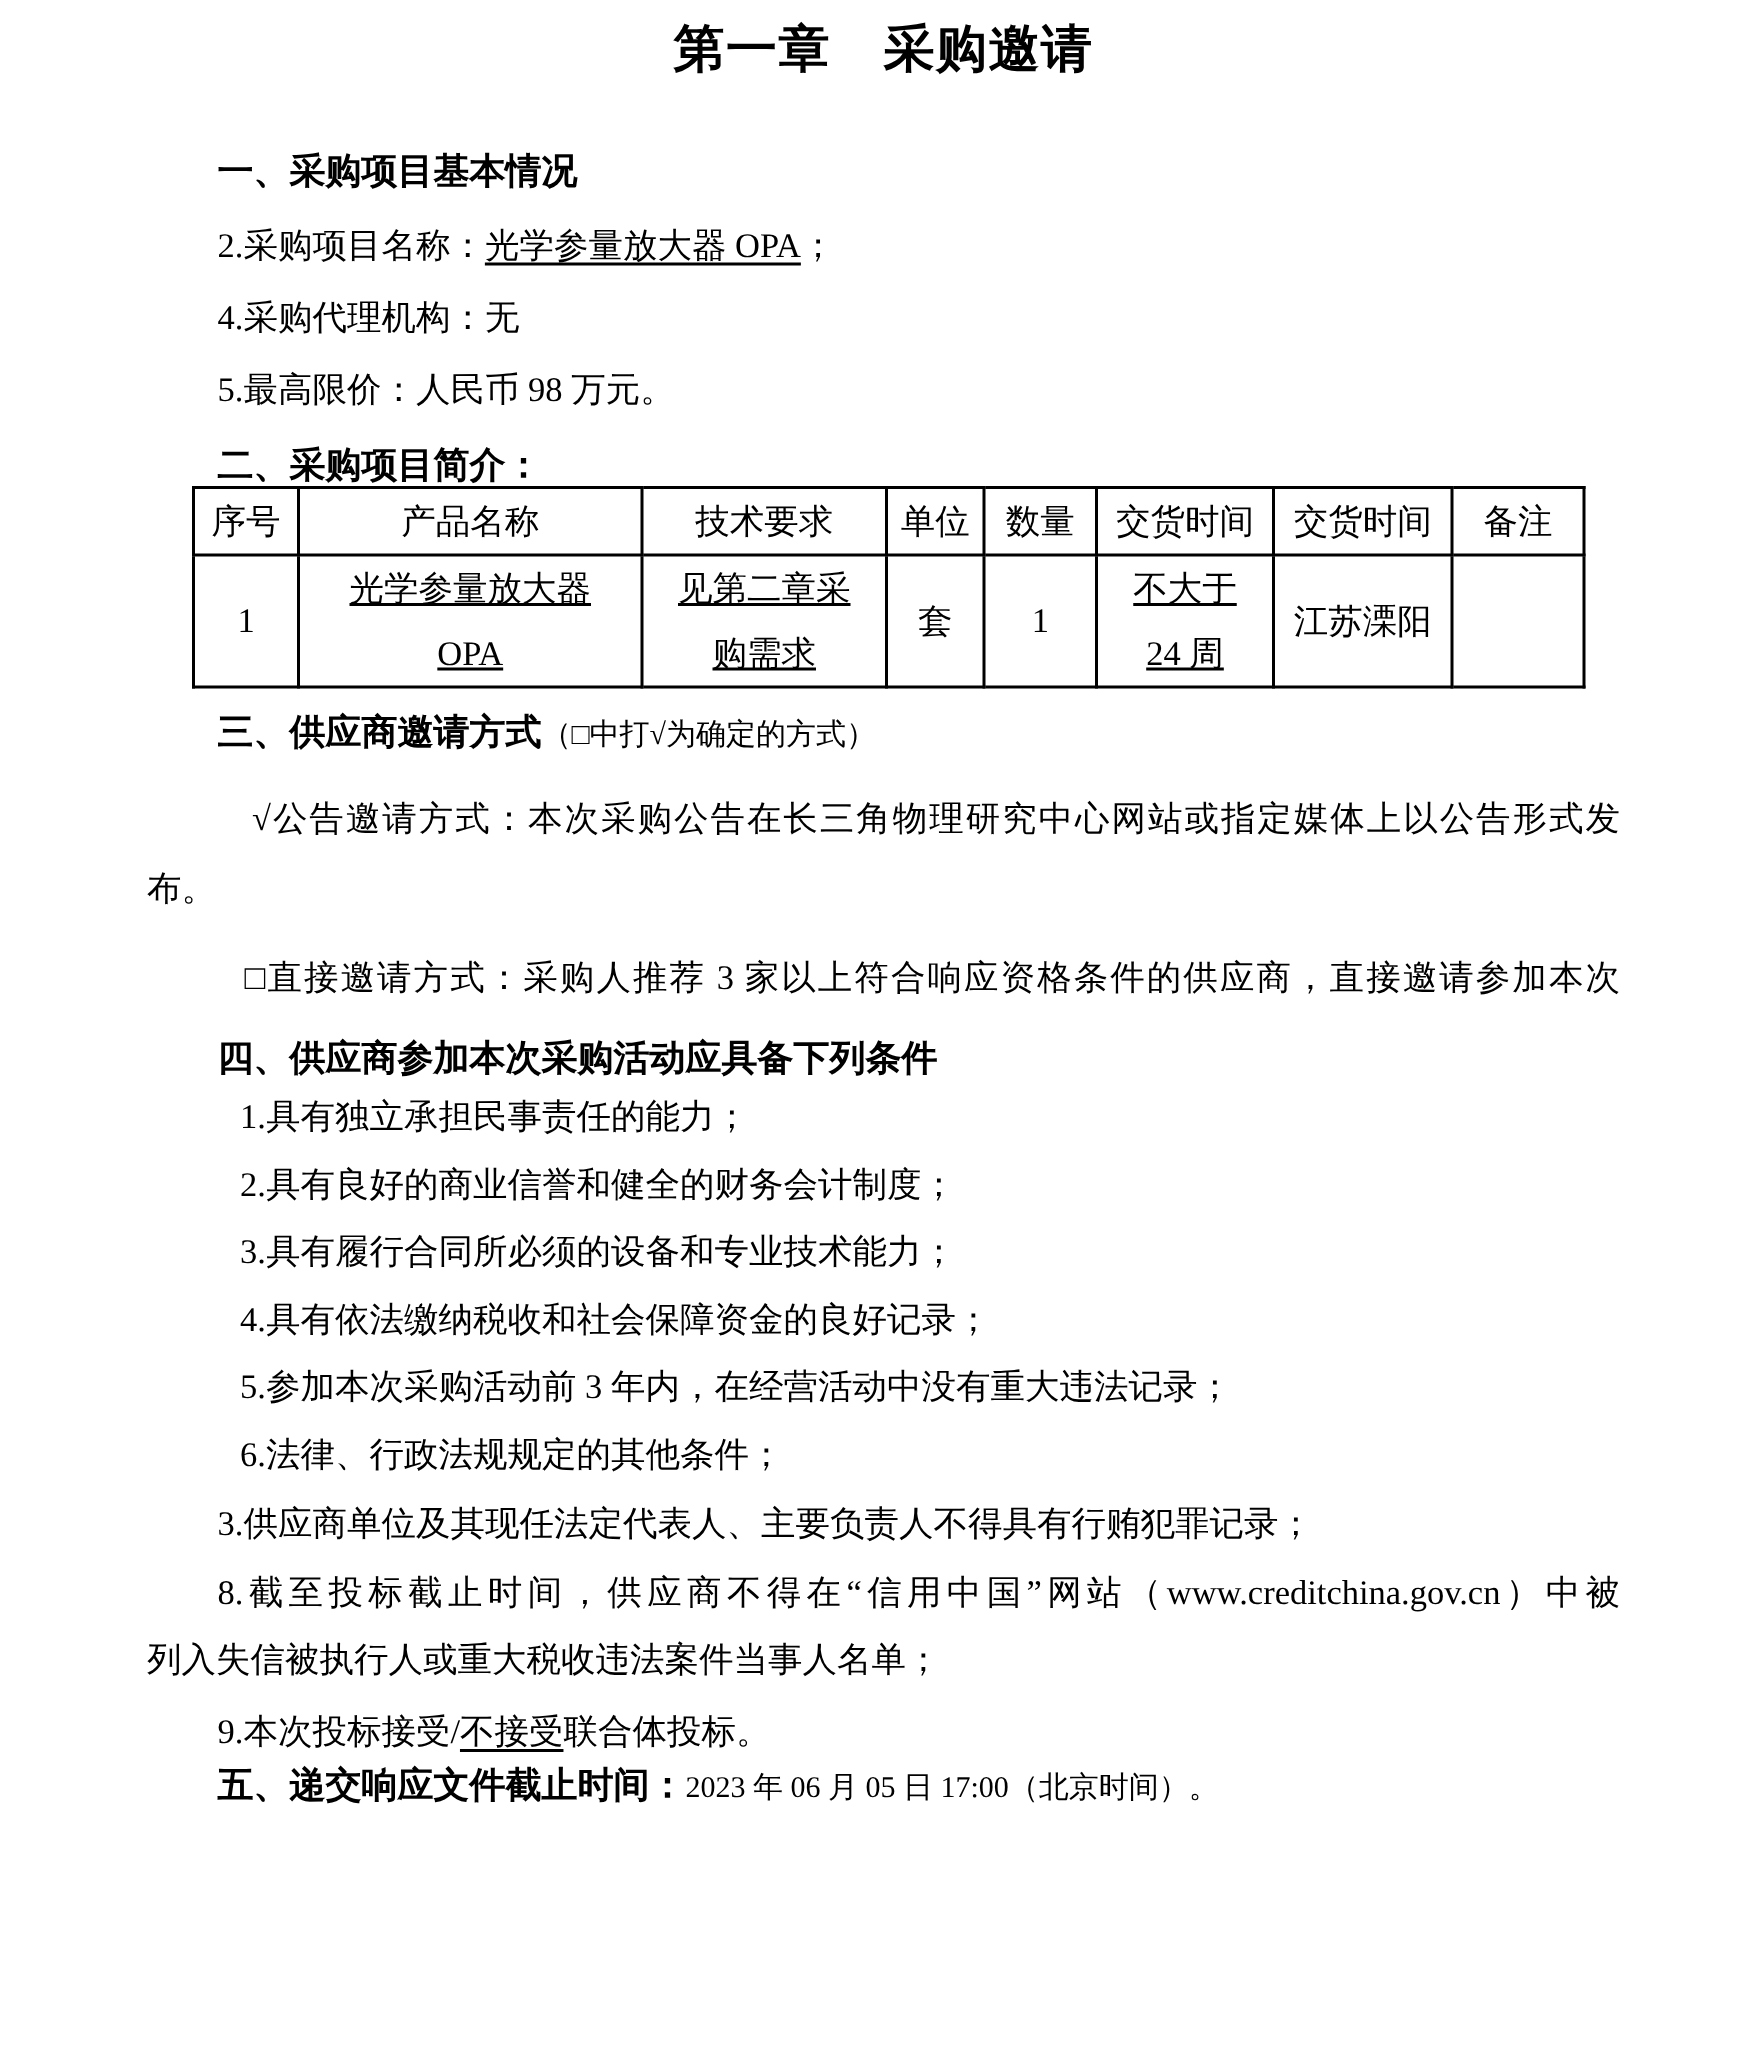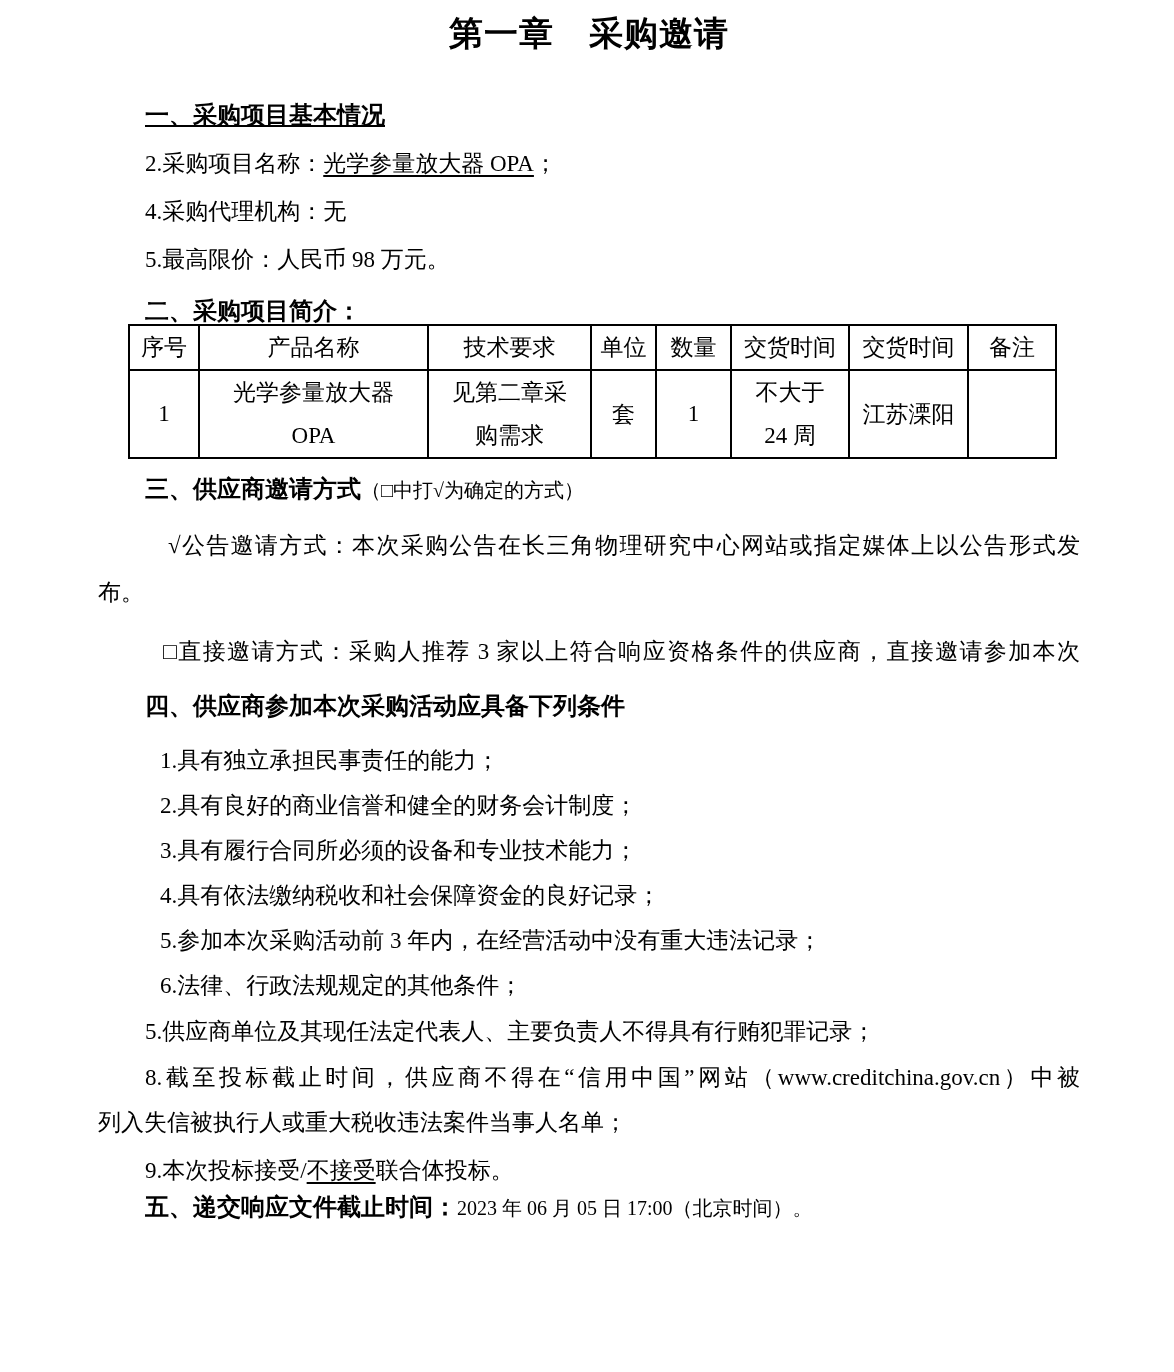--- a/index.html
+++ b/index.html
@@ -45,31 +45,31 @@
 
   .ind47 { padding-left: 47px; }
   .ind62 { padding-left: 62px; }
   .ind65 { padding-left: 65px; }
   .ind70 { padding-left: 70px; }
 
   .fill { text-align: justify; text-align-last: justify; }
 
   .u { text-decoration: underline; text-underline-offset: 4px; }
 
-  .h1 { margin-top: 46px; text-decoration: underline; }
+  .h1 { margin-top: 46px; }
   .mt-item1 { margin-top: 24px; }
   .mt-item  { margin-top: 24px; }
   .h2 { margin-top: 26px; }
   .h3 { margin-top: 17px; }
   .p1l1 { margin-top: 31px; }
   .p1l2 { margin-top: 23px; }
   .p2l1 { margin-top: 35px; }
   .p2l2 { margin-top: 22px; }
   .h4 { margin-top: 29px; }
-  .s4i1 { margin-top: 30px; }
+  .s4i1 { margin-top: 14px; }
   .s4i  { margin-top: 21px; }
   .s4i7 { margin-top: 22px; }
   .i8l1 { margin-top: 22px; }
   .i8l2 { margin-top: 21px; }
   .i9   { margin-top: 24px; }
   .h5 { margin-top: 11px; }
 
   table.buy-table {
     border-collapse: collapse;
     table-layout: fixed;
@@ -81,21 +81,21 @@
   .buy-table td {
     border: 2px solid #000000;
     text-align: center;
     vertical-align: middle;
     font-size: 23px;
     padding: 0;
     overflow: hidden;
   }
   .buy-table tr.thead td { height: 45px; line-height: 26px; }
   .buy-table tr.tdata td { height: 86px; }
-  .cell2 div { line-height: 43px; }
+  .cell2 div { line-height: 43px; text-decoration: underline; }
 </style>
 </head>
 <body>
 
 <div class="page">
 
   <h1 class="doc-title">第一章　采购邀请</h1>
 
   <p class="h h1 ind47">一、采购项目基本情况</p>
   <p class="p mt-item ind47"><span>2.采购项目名称：</span><span class="u">光学参量放大器 OPA</span><span>；</span></p>
@@ -155,20 +155,20 @@
 
   <p class="p p2l1 ind65 fill">□直接邀请方式：采购人推荐 3 家以上符合响应资格条件的供应商，直接邀请参加本次</p>
 
   <p class="h h4 ind47">四、供应商参加本次采购活动应具备下列条件</p>
   <p class="p s4i1 ind62">1.具有独立承担民事责任的能力；</p>
   <p class="p s4i ind62">2.具有良好的商业信誉和健全的财务会计制度；</p>
   <p class="p s4i ind62">3.具有履行合同所必须的设备和专业技术能力；</p>
   <p class="p s4i ind62">4.具有依法缴纳税收和社会保障资金的良好记录；</p>
   <p class="p s4i ind62">5.参加本次采购活动前 3 年内，在经营活动中没有重大违法记录；</p>
   <p class="p s4i ind62">6.法律、行政法规规定的其他条件；</p>
-  <p class="p s4i7 ind47">5.供应商单位及其现任法定代表人、主要负责人不得具有行贿犯罪记录；</p>
+  <p class="p s4i7 ind47">3.供应商单位及其现任法定代表人、主要负责人不得具有行贿犯罪记录；</p>
   <p class="p i8l1 ind47 fill">8.截至投标截止时间，供应商不得在“信用中国”网站（www.creditchina.gov.cn）中被</p>
   <p class="p i8l2">列入失信被执行人或重大税收违法案件当事人名单；</p>
   <p class="p i9 ind47"><span>9.本次投标接受/</span><span class="u">不接受</span><span>联合体投标。</span></p>
 
   <p class="h h5 ind47"><span>五、递交响应文件截止时间：</span><span class="tail">2023 年 06 月 05 日 17:00（北京时间）。</span></p>
 
 </div>
 
 </body></html>

